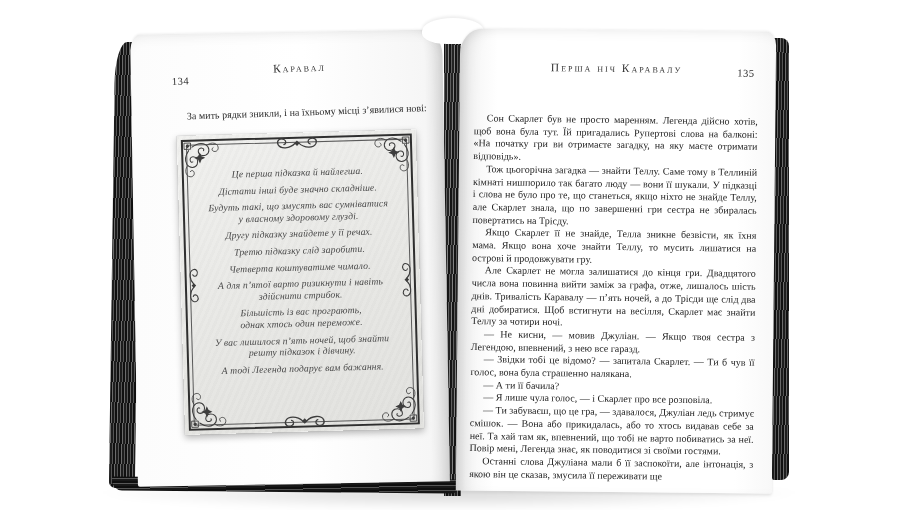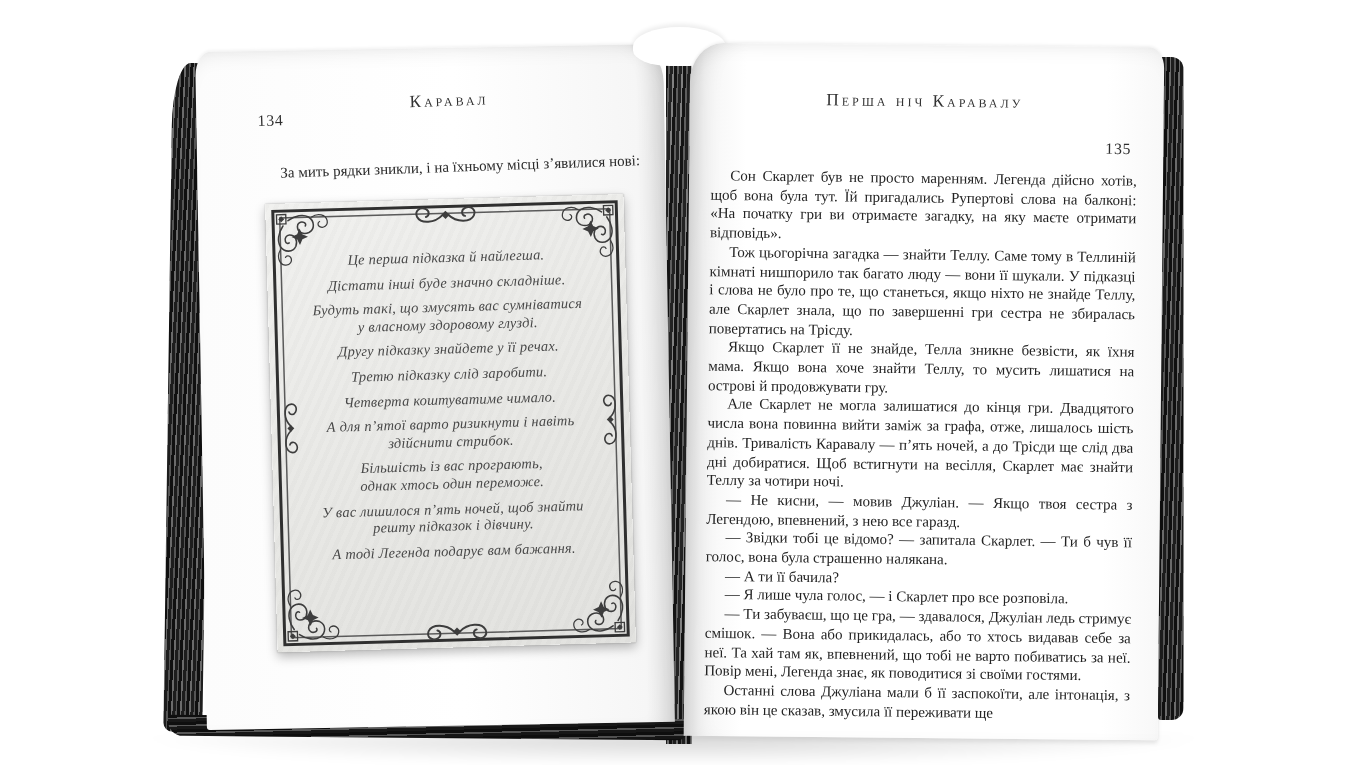--- a/index.html
+++ b/index.html
@@ -71,21 +71,21 @@
   .orn-midr{right:-7px;top:50%;transform:translateY(-50%) rotate(-90deg);}
 
   .note-text{position:relative;padding:34px 22px 0;text-align:center;font-style:italic;
     font-size:9.6px;line-height:11.6px;color:#484848;letter-spacing:.15px;}
   .stanza{margin:0 0 5px 0;}
   .note-line{white-space:nowrap;}
 
   
   .right-content{position:absolute;inset:0;padding:24px 18px 0 14px;transform:rotate(.2deg);color:#232323;}
   .rh-right{position:absolute;left:0;right:0;top:8px;}
-  .pageno-right{position:absolute;right:4px;top:12px;margin-top:27px;}
+  .pageno-right{position:absolute;right:4px;top:12px;}
   .body-text{margin-top:30px;font-size:10px;line-height:12.7px;text-align:justify;}
   .para{margin:0;text-indent:13px;}
 </style>
 </head>
 <body>
 
 <svg width="0" height="0" style="position:absolute" aria-hidden="true">
   <defs>
     <symbol id="sym-corner" viewBox="0 0 64 64">
       <g fill="none" stroke="currentColor" stroke-width="1.5" stroke-linecap="round">

